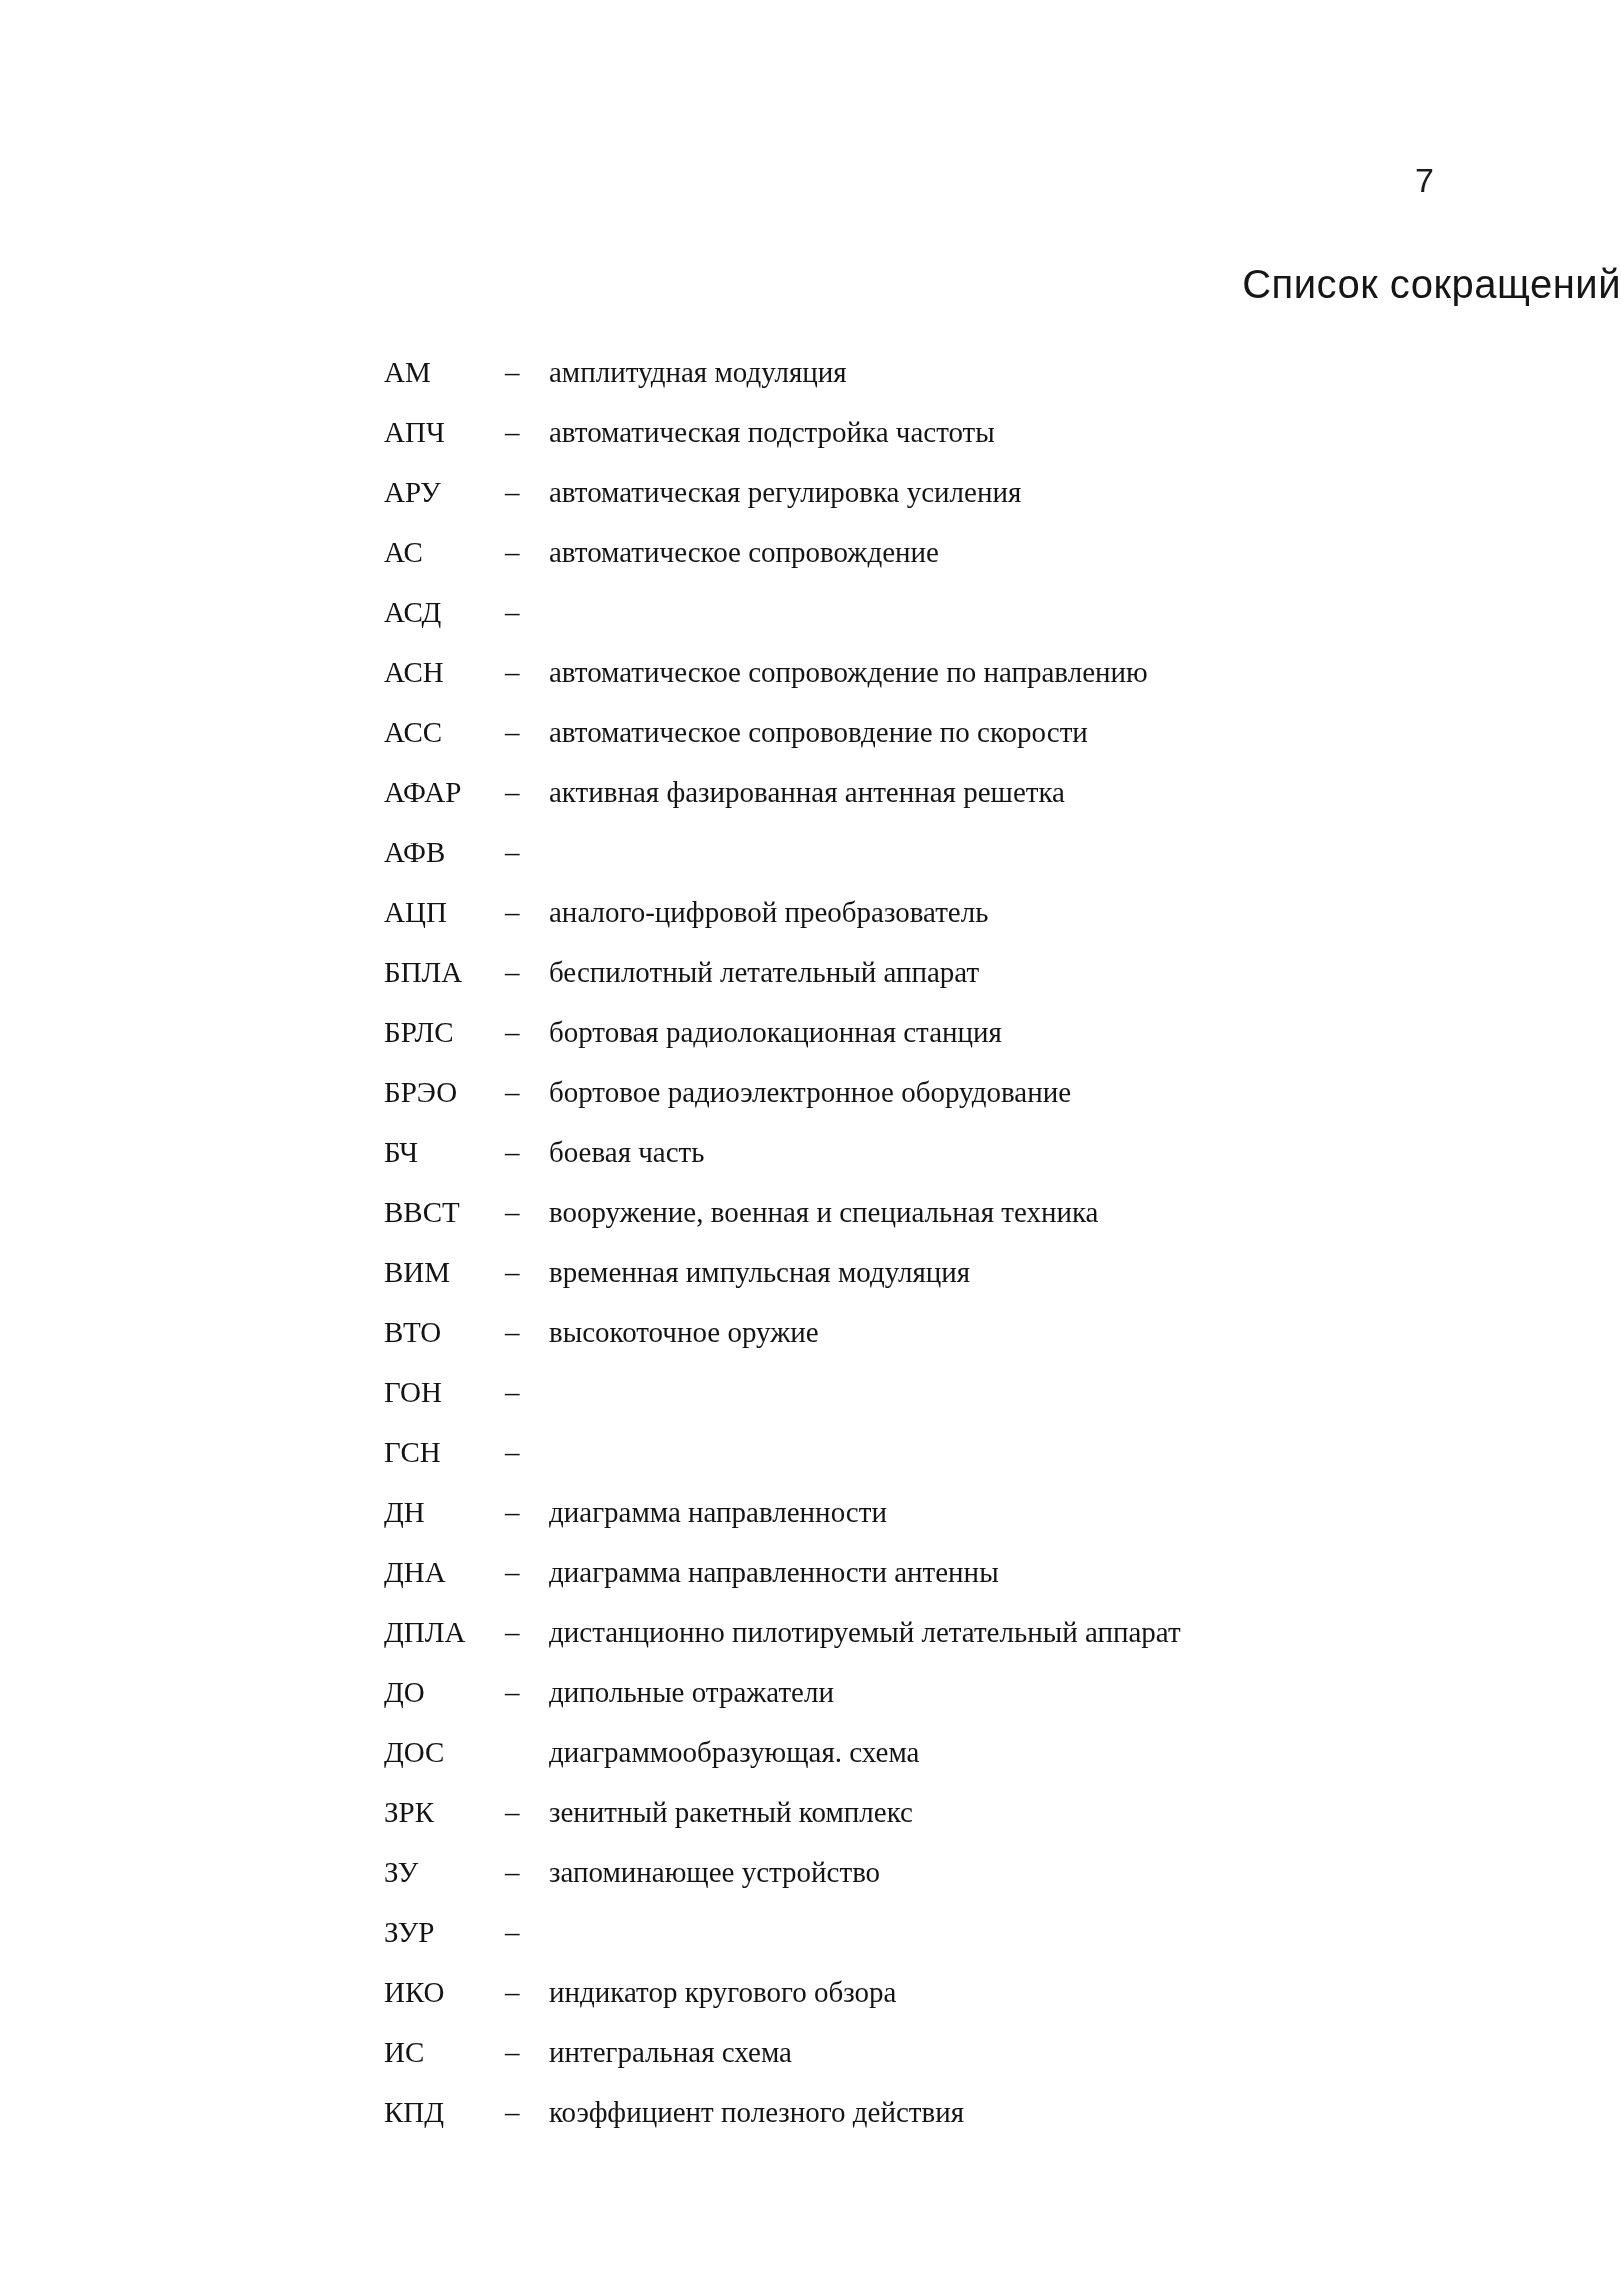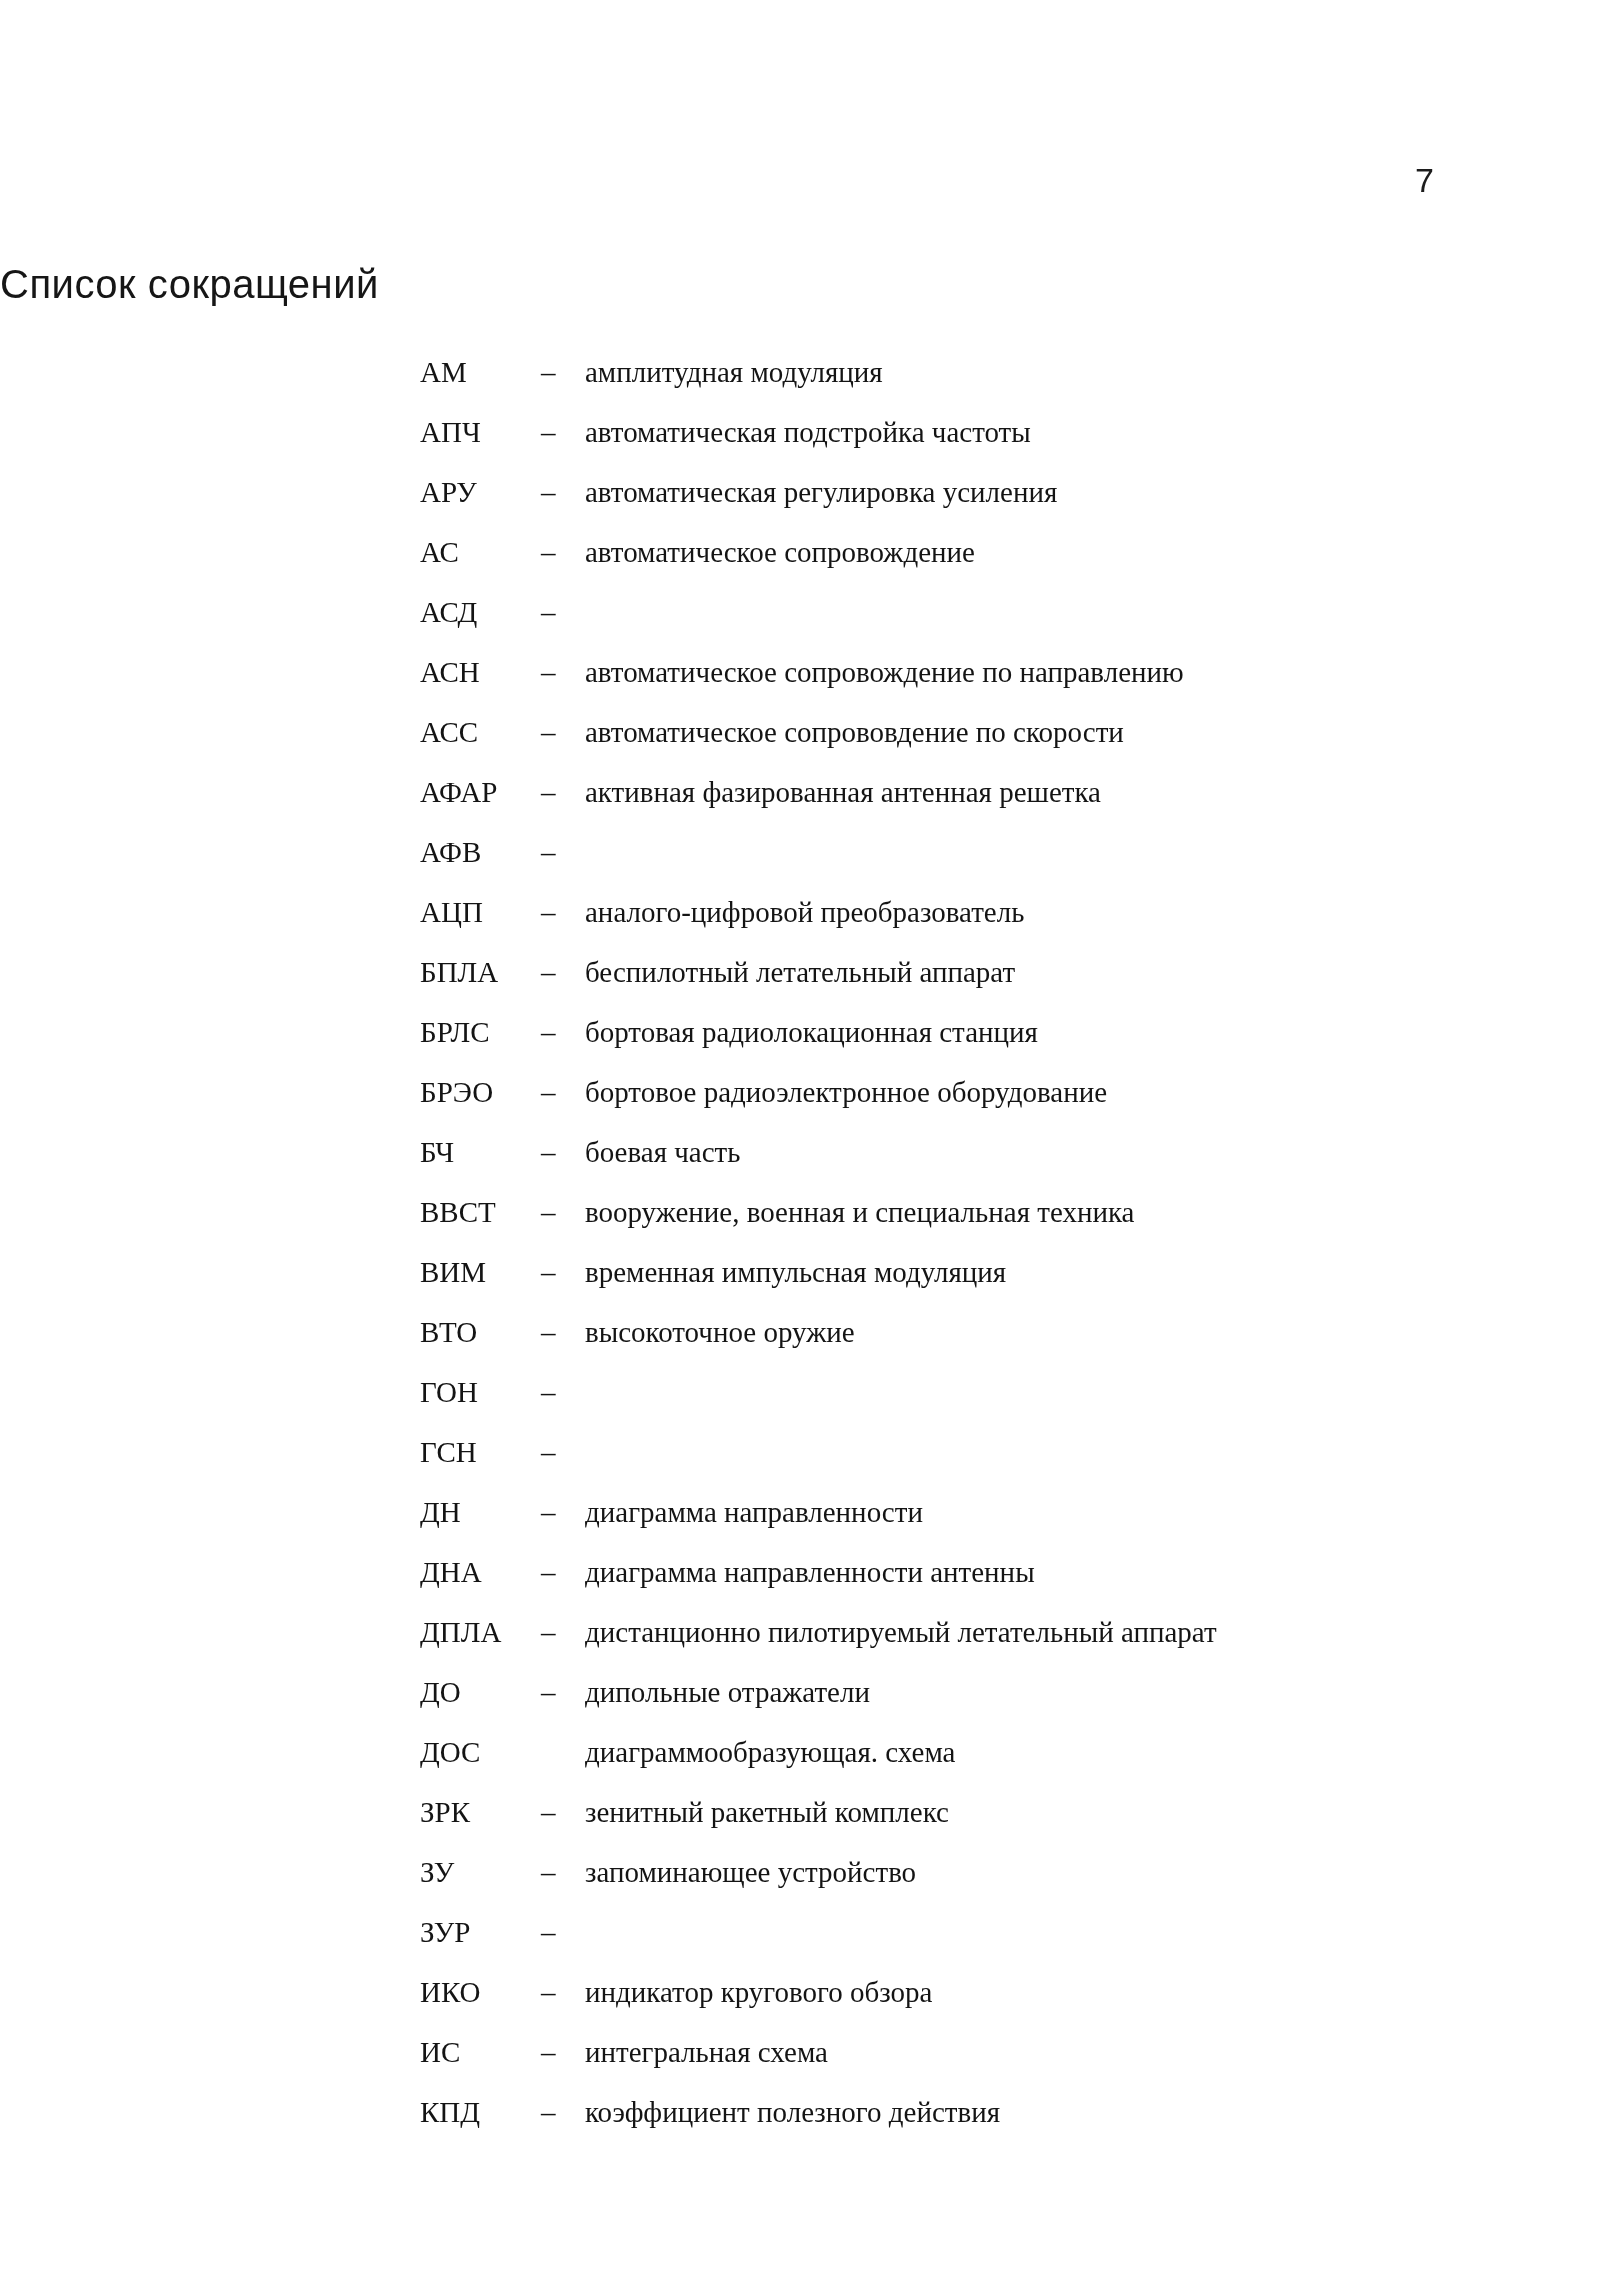--- a/index.html
+++ b/index.html
@@ -22,21 +22,21 @@
     left: 1415px;
     font-family: "Liberation Sans", "DejaVu Sans", sans-serif;
     font-size: 34px;
     color: #1c1c1c;
   }
   .doc-title {
     position: absolute;
     top: 235px;
     left: 0;
     width: 100%;
-    text-align: left;
+    text-align: right;
     font-family: "Liberation Sans", "DejaVu Sans", sans-serif;
     font-size: 40px;
     font-weight: 500;
     letter-spacing: 0.5px;
     color: #161616;
   }
   .abbr-list {
     position: absolute;
     top: 342px;
     left: 0;
@@ -48,21 +48,20 @@
     height: 60px;
     padding-left: 384px;
     box-sizing: border-box;
     font-family: "Liberation Serif", "DejaVu Serif", serif;
     font-size: 29px;
     color: #141414;
   }
   .abbr-term {
     width: 121px;
     flex: 0 0 121px;
-    margin-left: 36px;
   }
   .abbr-dash {
     width: 44px;
     flex: 0 0 44px;
   }
   .abbr-def {
     flex: 1 1 auto;
     white-space: nowrap;
   }
 </style>

